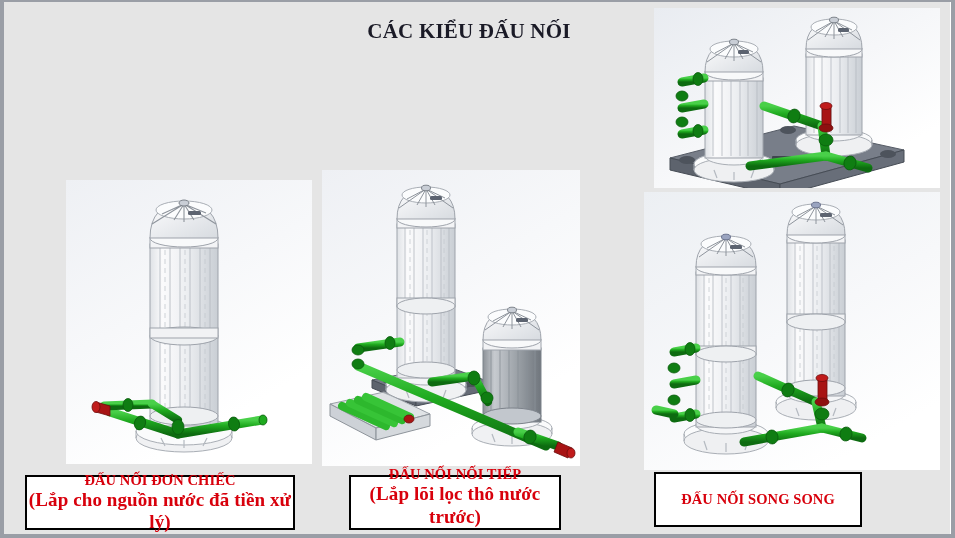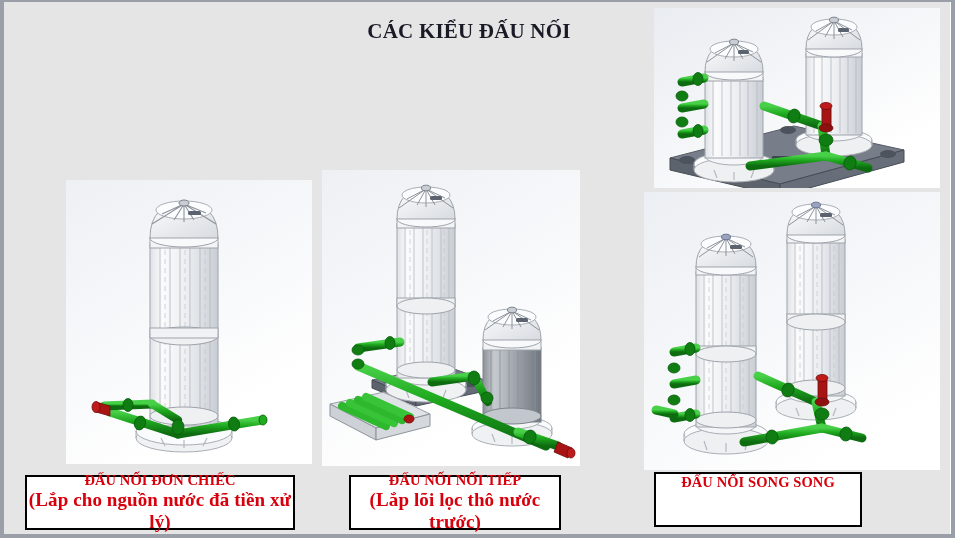--- a/index.html
+++ b/index.html
@@ -59,22 +59,22 @@
     display: flex;
     flex-direction: column;
     align-items: center;
     justify-content: center;
     line-height: 1.18;
   }
   .caption .cap-main { font-size: 14.5px; letter-spacing: .1px; }
   .caption .cap-sub  { font-size: 19px; letter-spacing: .1px; }
 
   #cap-single   { left: 21px;  top: 473px; width: 270px; height: 55px; }
-  #cap-series   { left: 345px; top: 473px; width: 212px; height: 55px; }
-  #cap-parallel { left: 650px; top: 470px; width: 208px; height: 55px; justify-content: space-between; }
+  #cap-series   { left: 345px; top: 473px; width: 212px; height: 55px; justify-content: flex-end; }
+  #cap-parallel { left: 650px; top: 470px; width: 208px; height: 55px; }
 </style>
 </head>
 <body>
 
 <div id="slide">
 
   <div id="title">CÁC KIỂU ĐẤU NỐI</div>
 
   <div class="figure" id="fig-single">
     <svg viewBox="0 0 246 284" preserveAspectRatio="xMidYMid meet">

